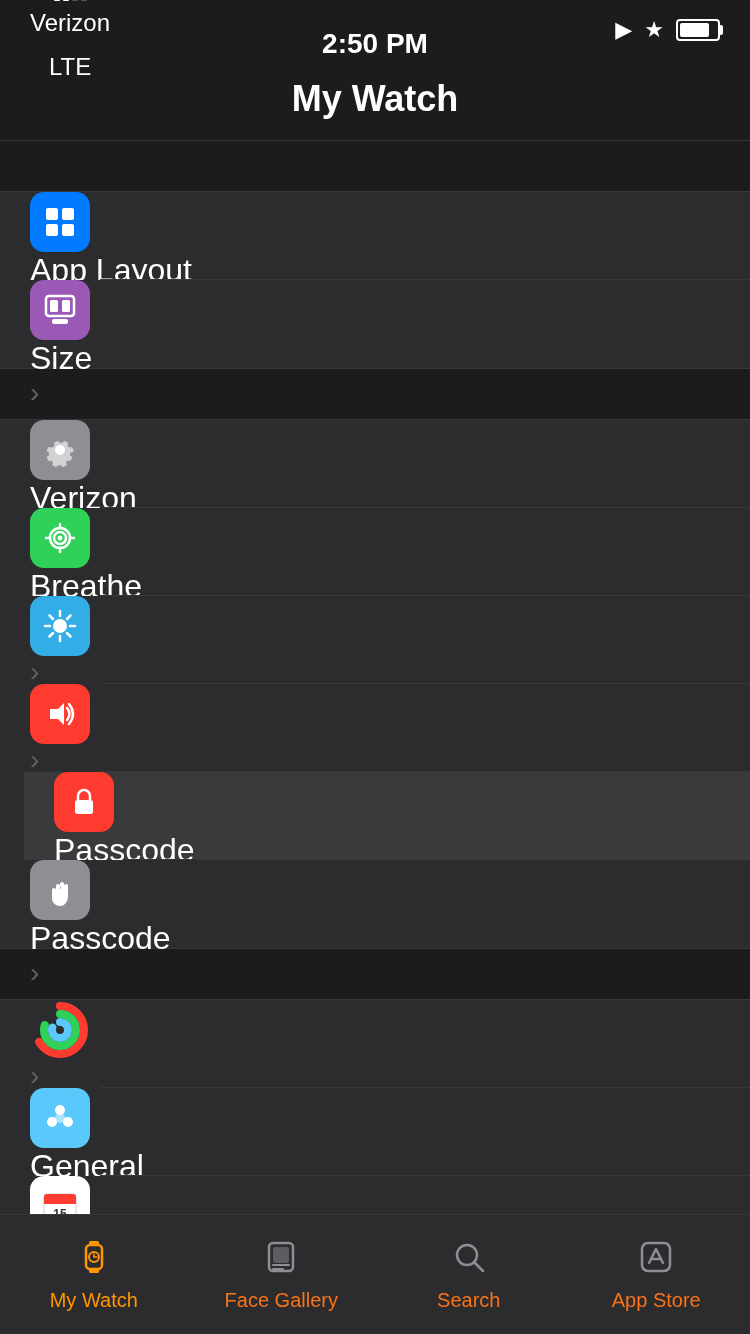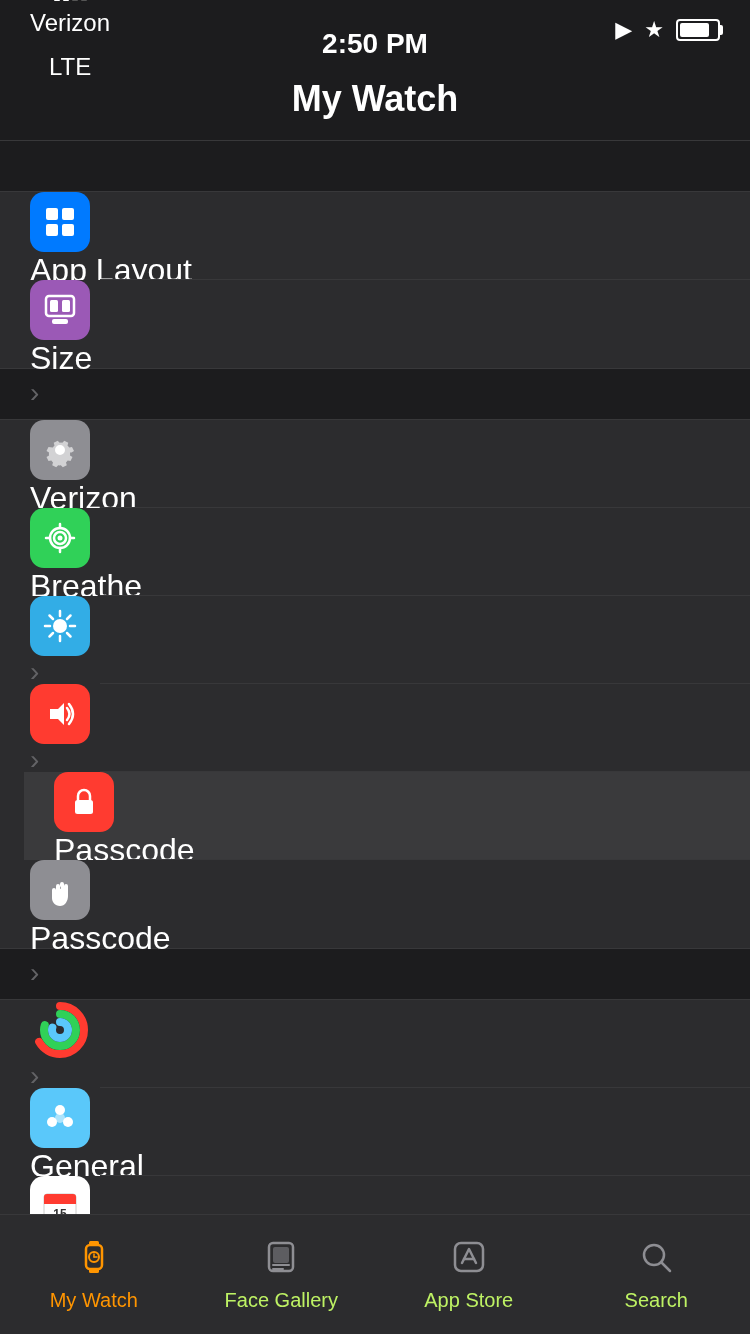--- a/index.html
+++ b/index.html
@@ -199,21 +199,21 @@
     .tab-icon {
       width: 52px;
       height: 52px;
       display: flex;
       align-items: center;
       justify-content: center;
       font-size: 36px;
     }
     .tab-label {
       font-size: 20px;
-      color: #bef264;
+      color: #f97316;
     }
     .tab-label.active {
       color: #ff9500;
     }
     .tab-icon-watch {
       color: #ff9500;
     }
     .tab-icon-face, .tab-icon-store, .tab-icon-search {
       color: #8e8e93;
     }
@@ -411,31 +411,31 @@
       <svg width="44" height="44" viewBox="0 0 44 44" fill="none">
         <rect x="10" y="8" width="24" height="28" rx="4" stroke="#8e8e93" stroke-width="2.5"></rect>
         <rect x="14" y="12" width="16" height="16" rx="2" fill="#8e8e93" opacity="0.5"></rect>
         <line x1="14" y1="30" x2="30" y2="30" stroke="#8e8e93" stroke-width="2" stroke-linecap="round"></line>
         <line x1="14" y1="34" x2="24" y2="34" stroke="#8e8e93" stroke-width="2" stroke-linecap="round"></line>
       </svg>
     </div>
     <span class="tab-label">Face Gallery</span>
   </div>
   <div class="tab-item">
+    <div class="tab-icon tab-icon-search">
+      <svg width="44" height="44" viewBox="0 0 44 44" fill="none">
+        <circle cx="20" cy="20" r="10" stroke="#8e8e93" stroke-width="2.5"></circle>
+        <line x1="27" y1="27" x2="36" y2="36" stroke="#8e8e93" stroke-width="2.5" stroke-linecap="round"></line>
+      </svg>
+    </div>
+    <span class="tab-label">Search</span>
+  </div>
+  <div class="tab-item">
     <div class="tab-icon tab-icon-store">
       <svg width="44" height="44" viewBox="0 0 44 44" fill="none">
         <rect x="8" y="8" width="28" height="28" rx="6" stroke="#8e8e93" stroke-width="2.5"></rect>
         <path d="M15 28 L22 14 L29 28" stroke="#8e8e93" stroke-width="2.5" stroke-linecap="round" stroke-linejoin="round" fill="none"></path>
         <line x1="17" y1="24" x2="27" y2="24" stroke="#8e8e93" stroke-width="2.5" stroke-linecap="round"></line>
       </svg>
     </div>
     <span class="tab-label">App Store</span>
   </div>
-  <div class="tab-item">
-    <div class="tab-icon tab-icon-search">
-      <svg width="44" height="44" viewBox="0 0 44 44" fill="none">
-        <circle cx="20" cy="20" r="10" stroke="#8e8e93" stroke-width="2.5"></circle>
-        <line x1="27" y1="27" x2="36" y2="36" stroke="#8e8e93" stroke-width="2.5" stroke-linecap="round"></line>
-      </svg>
-    </div>
-    <span class="tab-label">Search</span>
-  </div>
 </div>
 
 </body></html>

